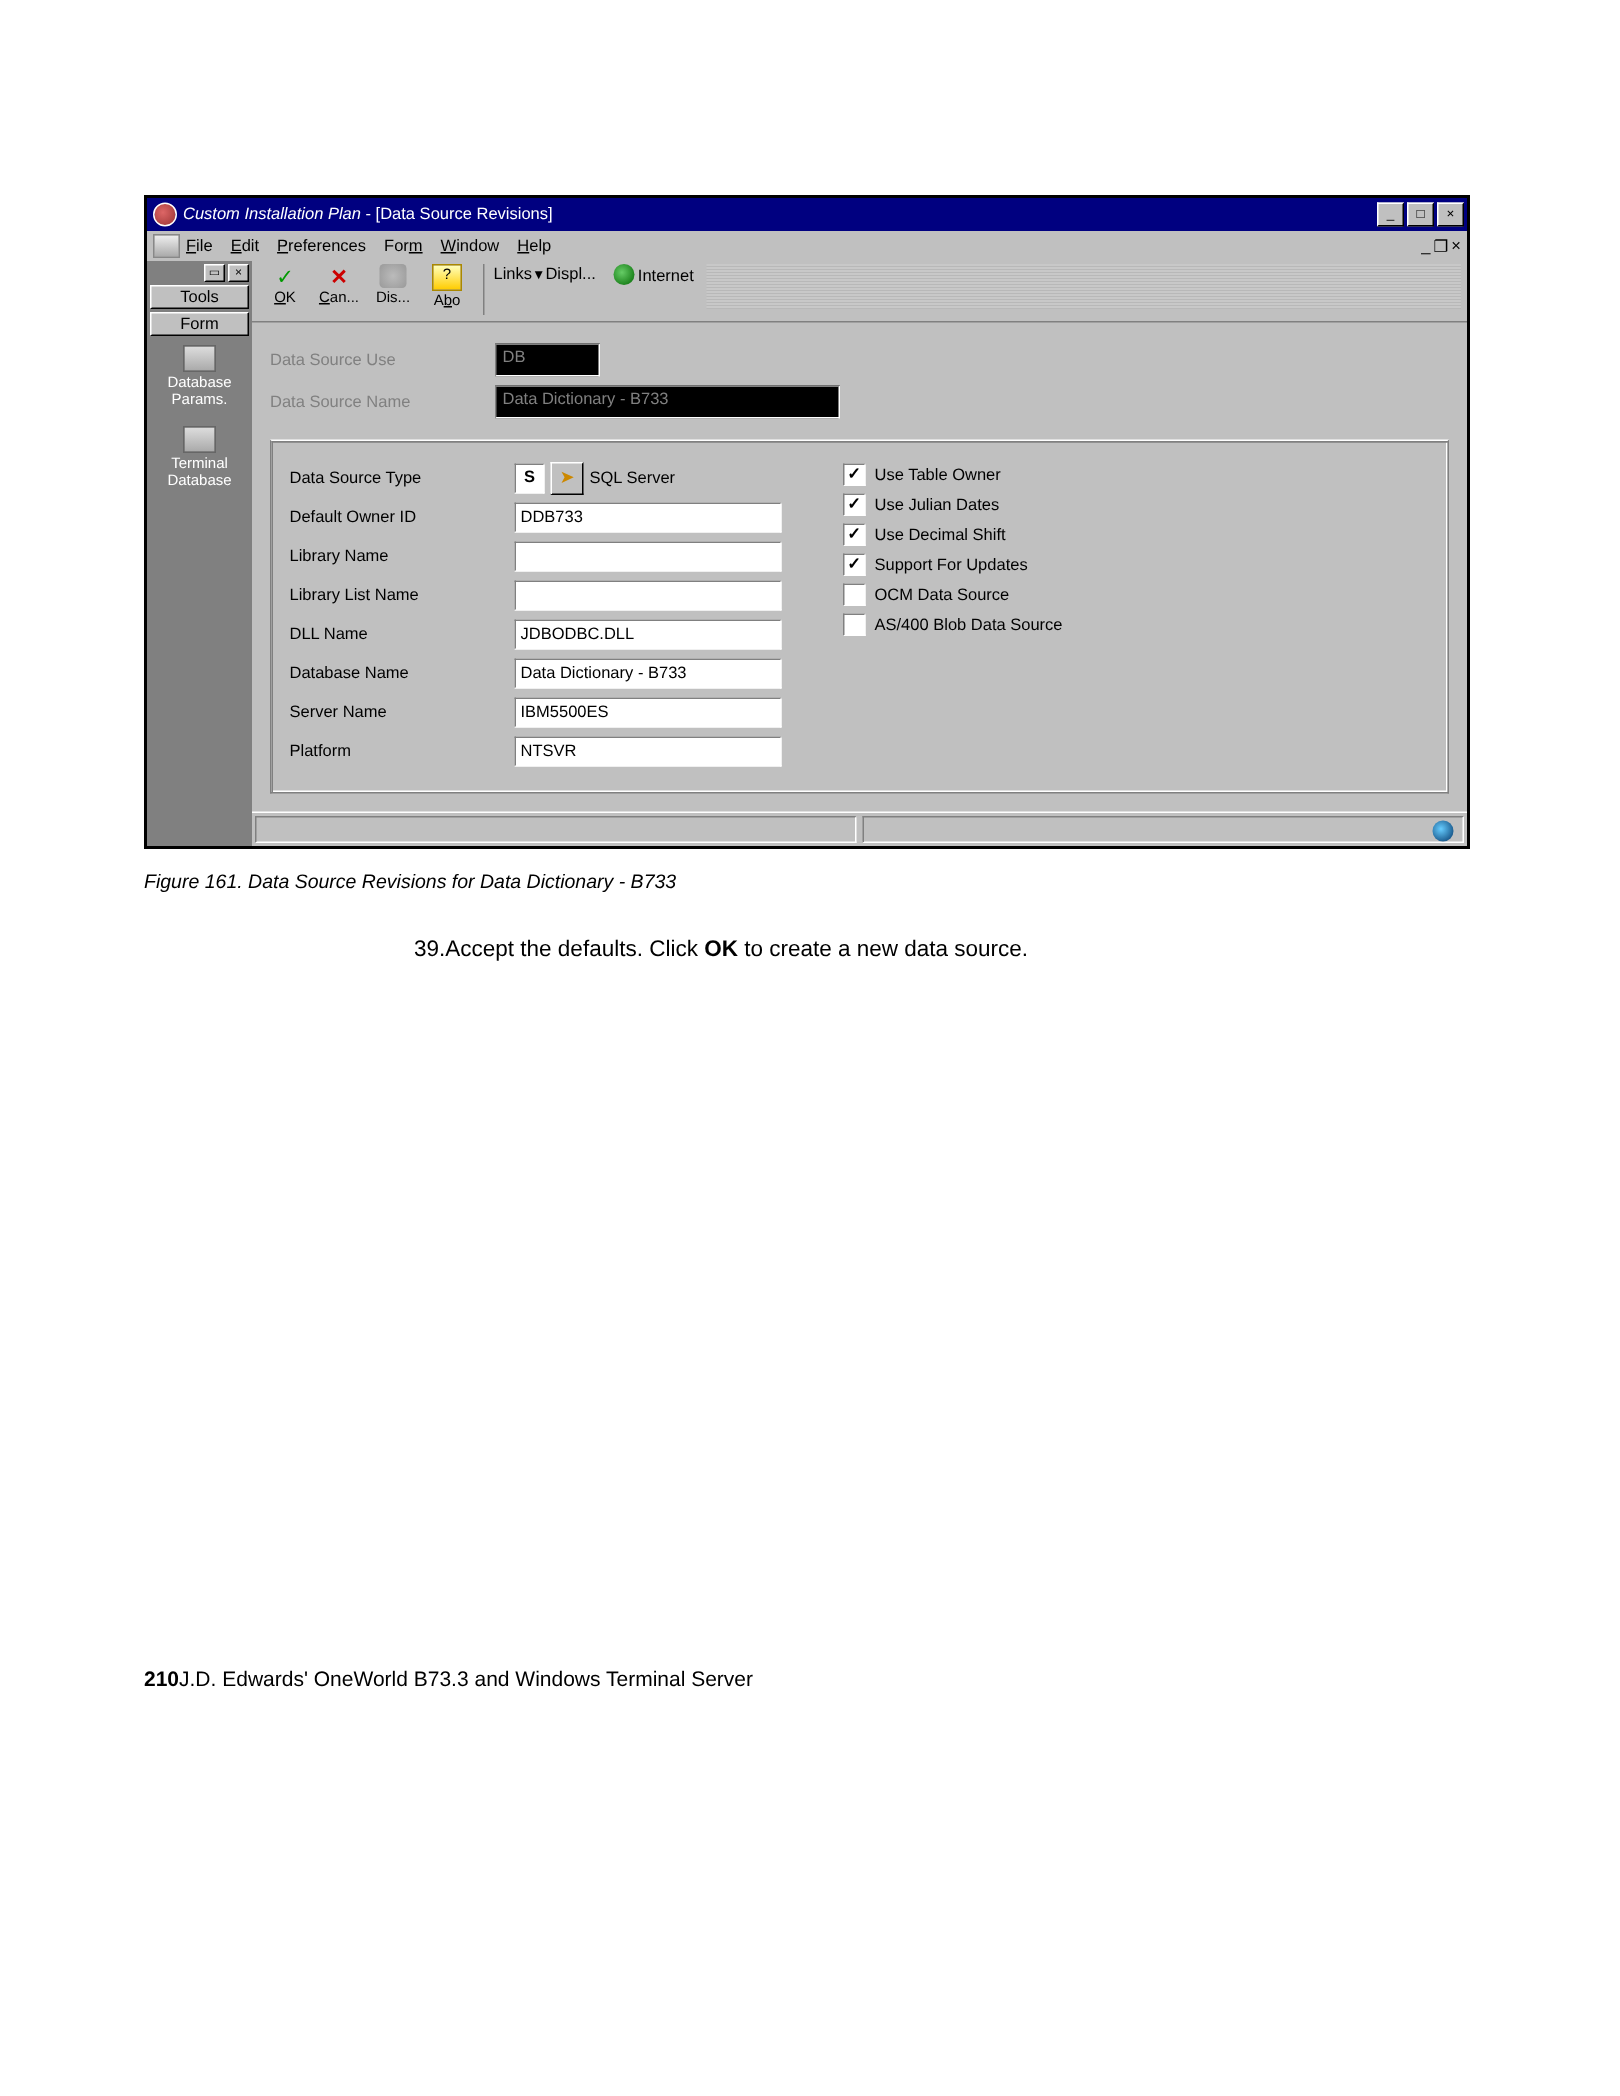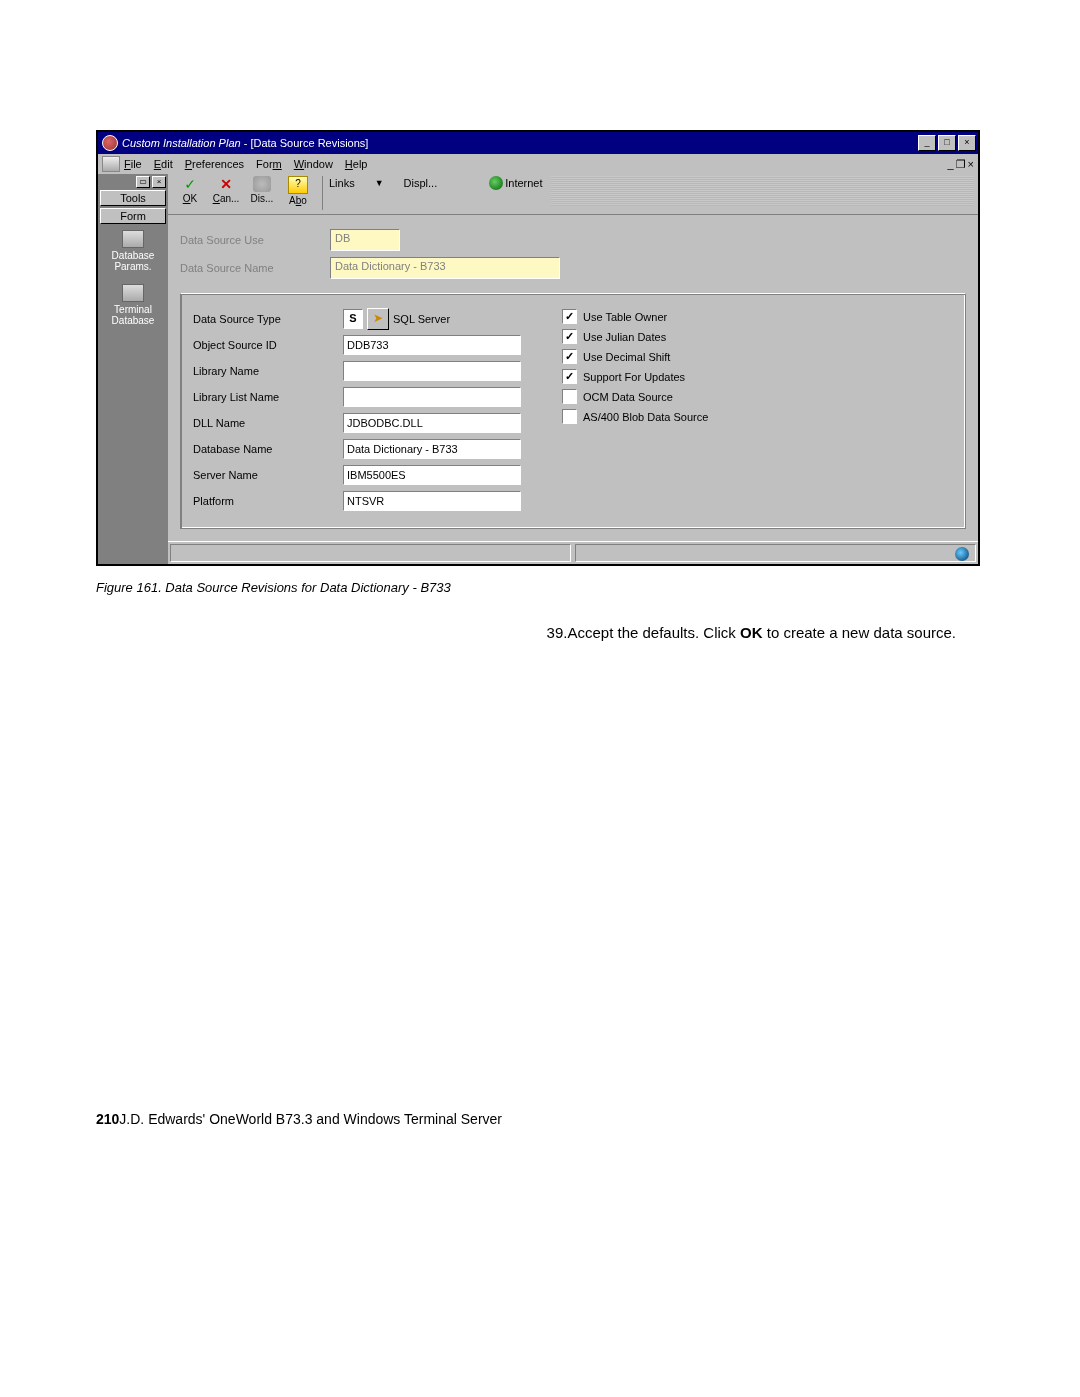--- a/index.html
+++ b/index.html
@@ -155,21 +155,21 @@
     cursor: default;
   }
   .tool-btn .ticon {
     width: 18px; height: 16px;
     margin: 0 auto 1px auto;
   }
   .ticon.check { color:#090; font-size:14px; line-height:16px; }
   .ticon.cross { color:#c00; font-size:14px; line-height:16px; font-weight:bold;}
   .ticon.dis { background: radial-gradient(circle,#bbb,#999); border-radius:3px;}
   .ticon.abo { background: linear-gradient(#ffb,#fc0); border:1px solid #a80; font-size:10px; line-height:14px;}
-  .tool-links { display:flex; align-items:center; gap:20px; font-size:11px; }
+  .tool-links { display:flex; align-items:center; gap:0; font-size:11px; }
   .tool-links .down { font-size:9px; }
   .tool-links .net-ico {
     width:14px; height:14px; display:inline-block;
     background: radial-gradient(circle at 40% 40%, #6c6, #060);
     border-radius:50%; vertical-align:-3px; margin-right:2px;
   }
   .toolbar .hatch {
     flex:1;
     height:30px;
     margin-left:8px;
@@ -189,21 +189,21 @@
     width: 150px;
     color: #808080;
   }
   .static-row .val {
     width: 220px;
     padding: 2px 4px;
     border-top: 1px solid #808080;
     border-left: 1px solid #808080;
     border-right: 1px solid #fff;
     border-bottom: 1px solid #fff;
-    background: #fef9c3;
+    background: #000000;
     color: #808080;
     height: 16px;
   }
   .group-box {
     border: 1px solid #808080;
     border-top: 1px solid #fff; 
     box-shadow: inset 1px 1px 0 #808080, inset -1px -1px 0 #fff;
     padding: 10px 12px 12px 12px;
     margin-top: 14px;
     display: flex;
@@ -277,21 +277,21 @@
     font-style: italic;
     font-size: 13px;
     margin: 14px 0 28px 0;
   }
   .body-text {
     margin-left: 180px;
     width: 680px;
     font-size: 15px;
     line-height: 1.35;
   }
-  .body-text .step { margin-bottom: 10px; text-align: right; }
+  .body-text .step { margin-bottom: 10px; }
   .body-text .note { margin-left: 24px; }
   .body-text b { font-weight: bold; }
 
   .footer {
     position: absolute;
     bottom: 60px;
     left: 96px;
     font-size: 14px;
   }
   .footer b { font-weight: bold; }
@@ -392,21 +392,21 @@
             <div class="field-col">
               <div class="frow">
                 <div class="flbl">Data Source Type</div>
                 <div class="pair">
                   <div class="smallbox">S</div>
                   <div class="smallbtn">➤</div>
                   <span>SQL Server</span>
                 </div>
               </div>
               <div class="frow">
-                <div class="flbl">Object Source ID</div>
+                <div class="flbl">Default Owner ID</div>
                 <input class="textbox" value="DDB733" style="">
               </div>
               <div class="frow">
                 <div class="flbl">Library Name</div>
                 <input class="textbox" value="" style="">
               </div>
               <div class="frow">
                 <div class="flbl">Library List Name</div>
                 <input class="textbox" value="" style="">
               </div>

